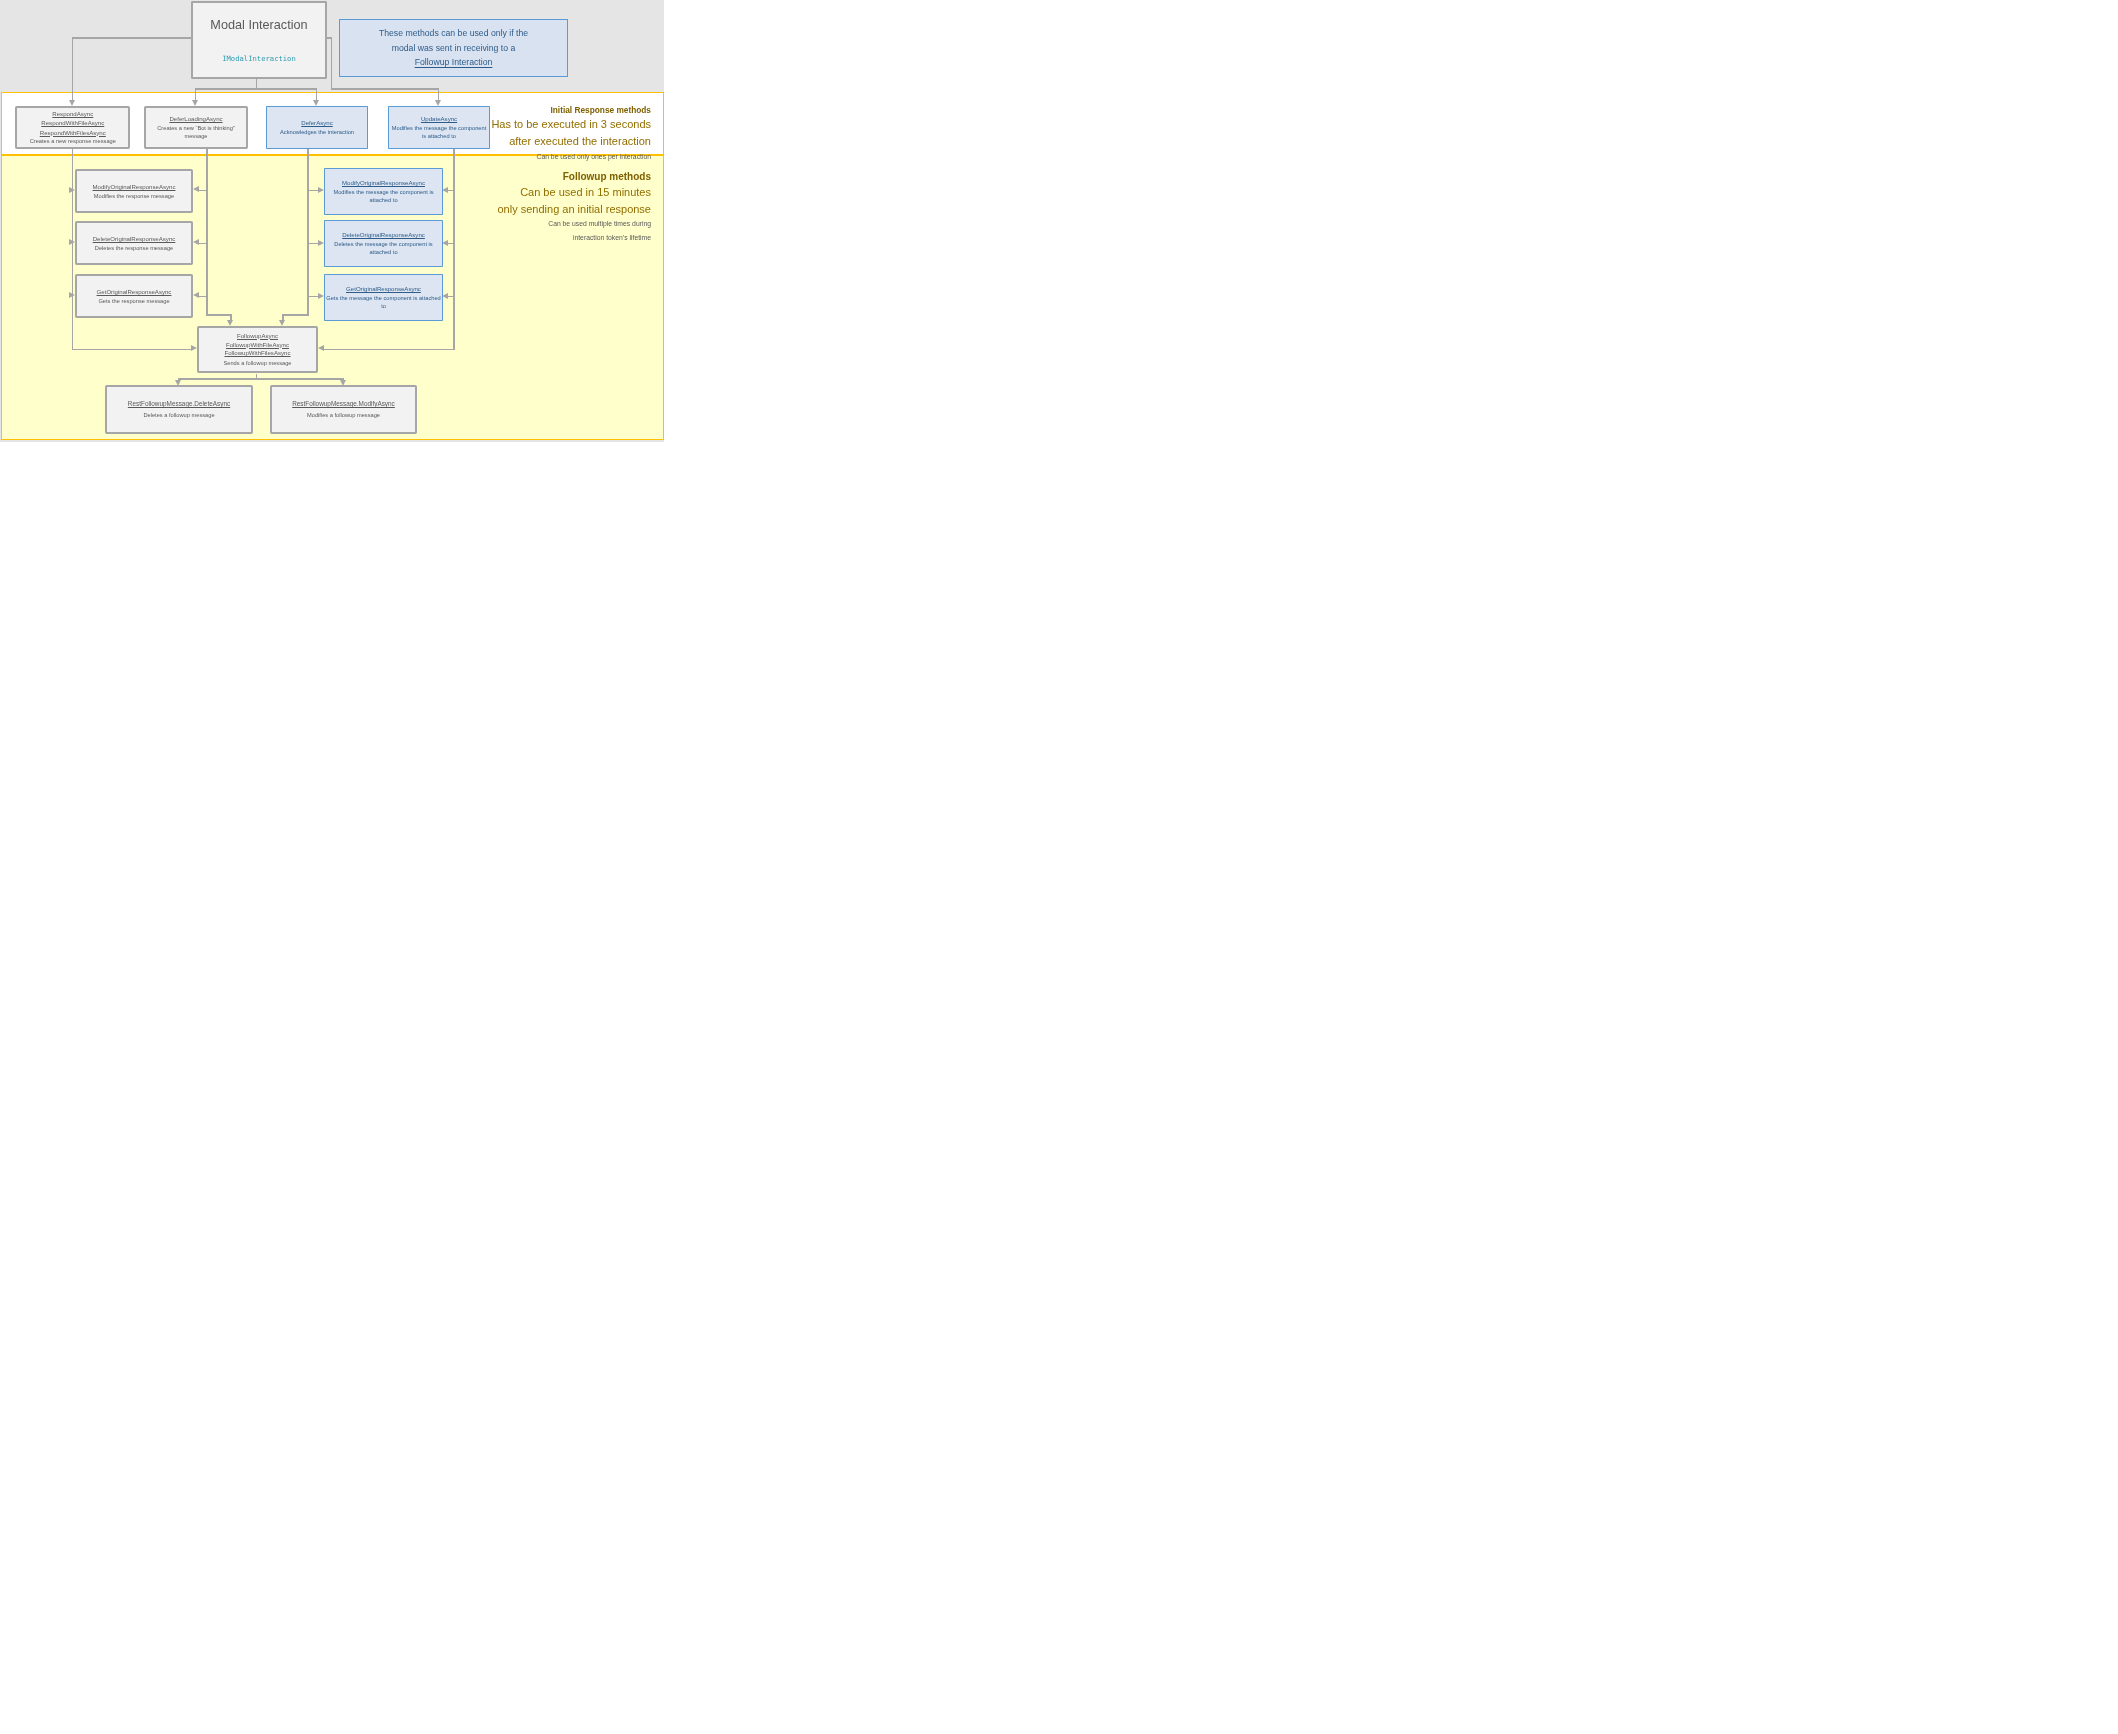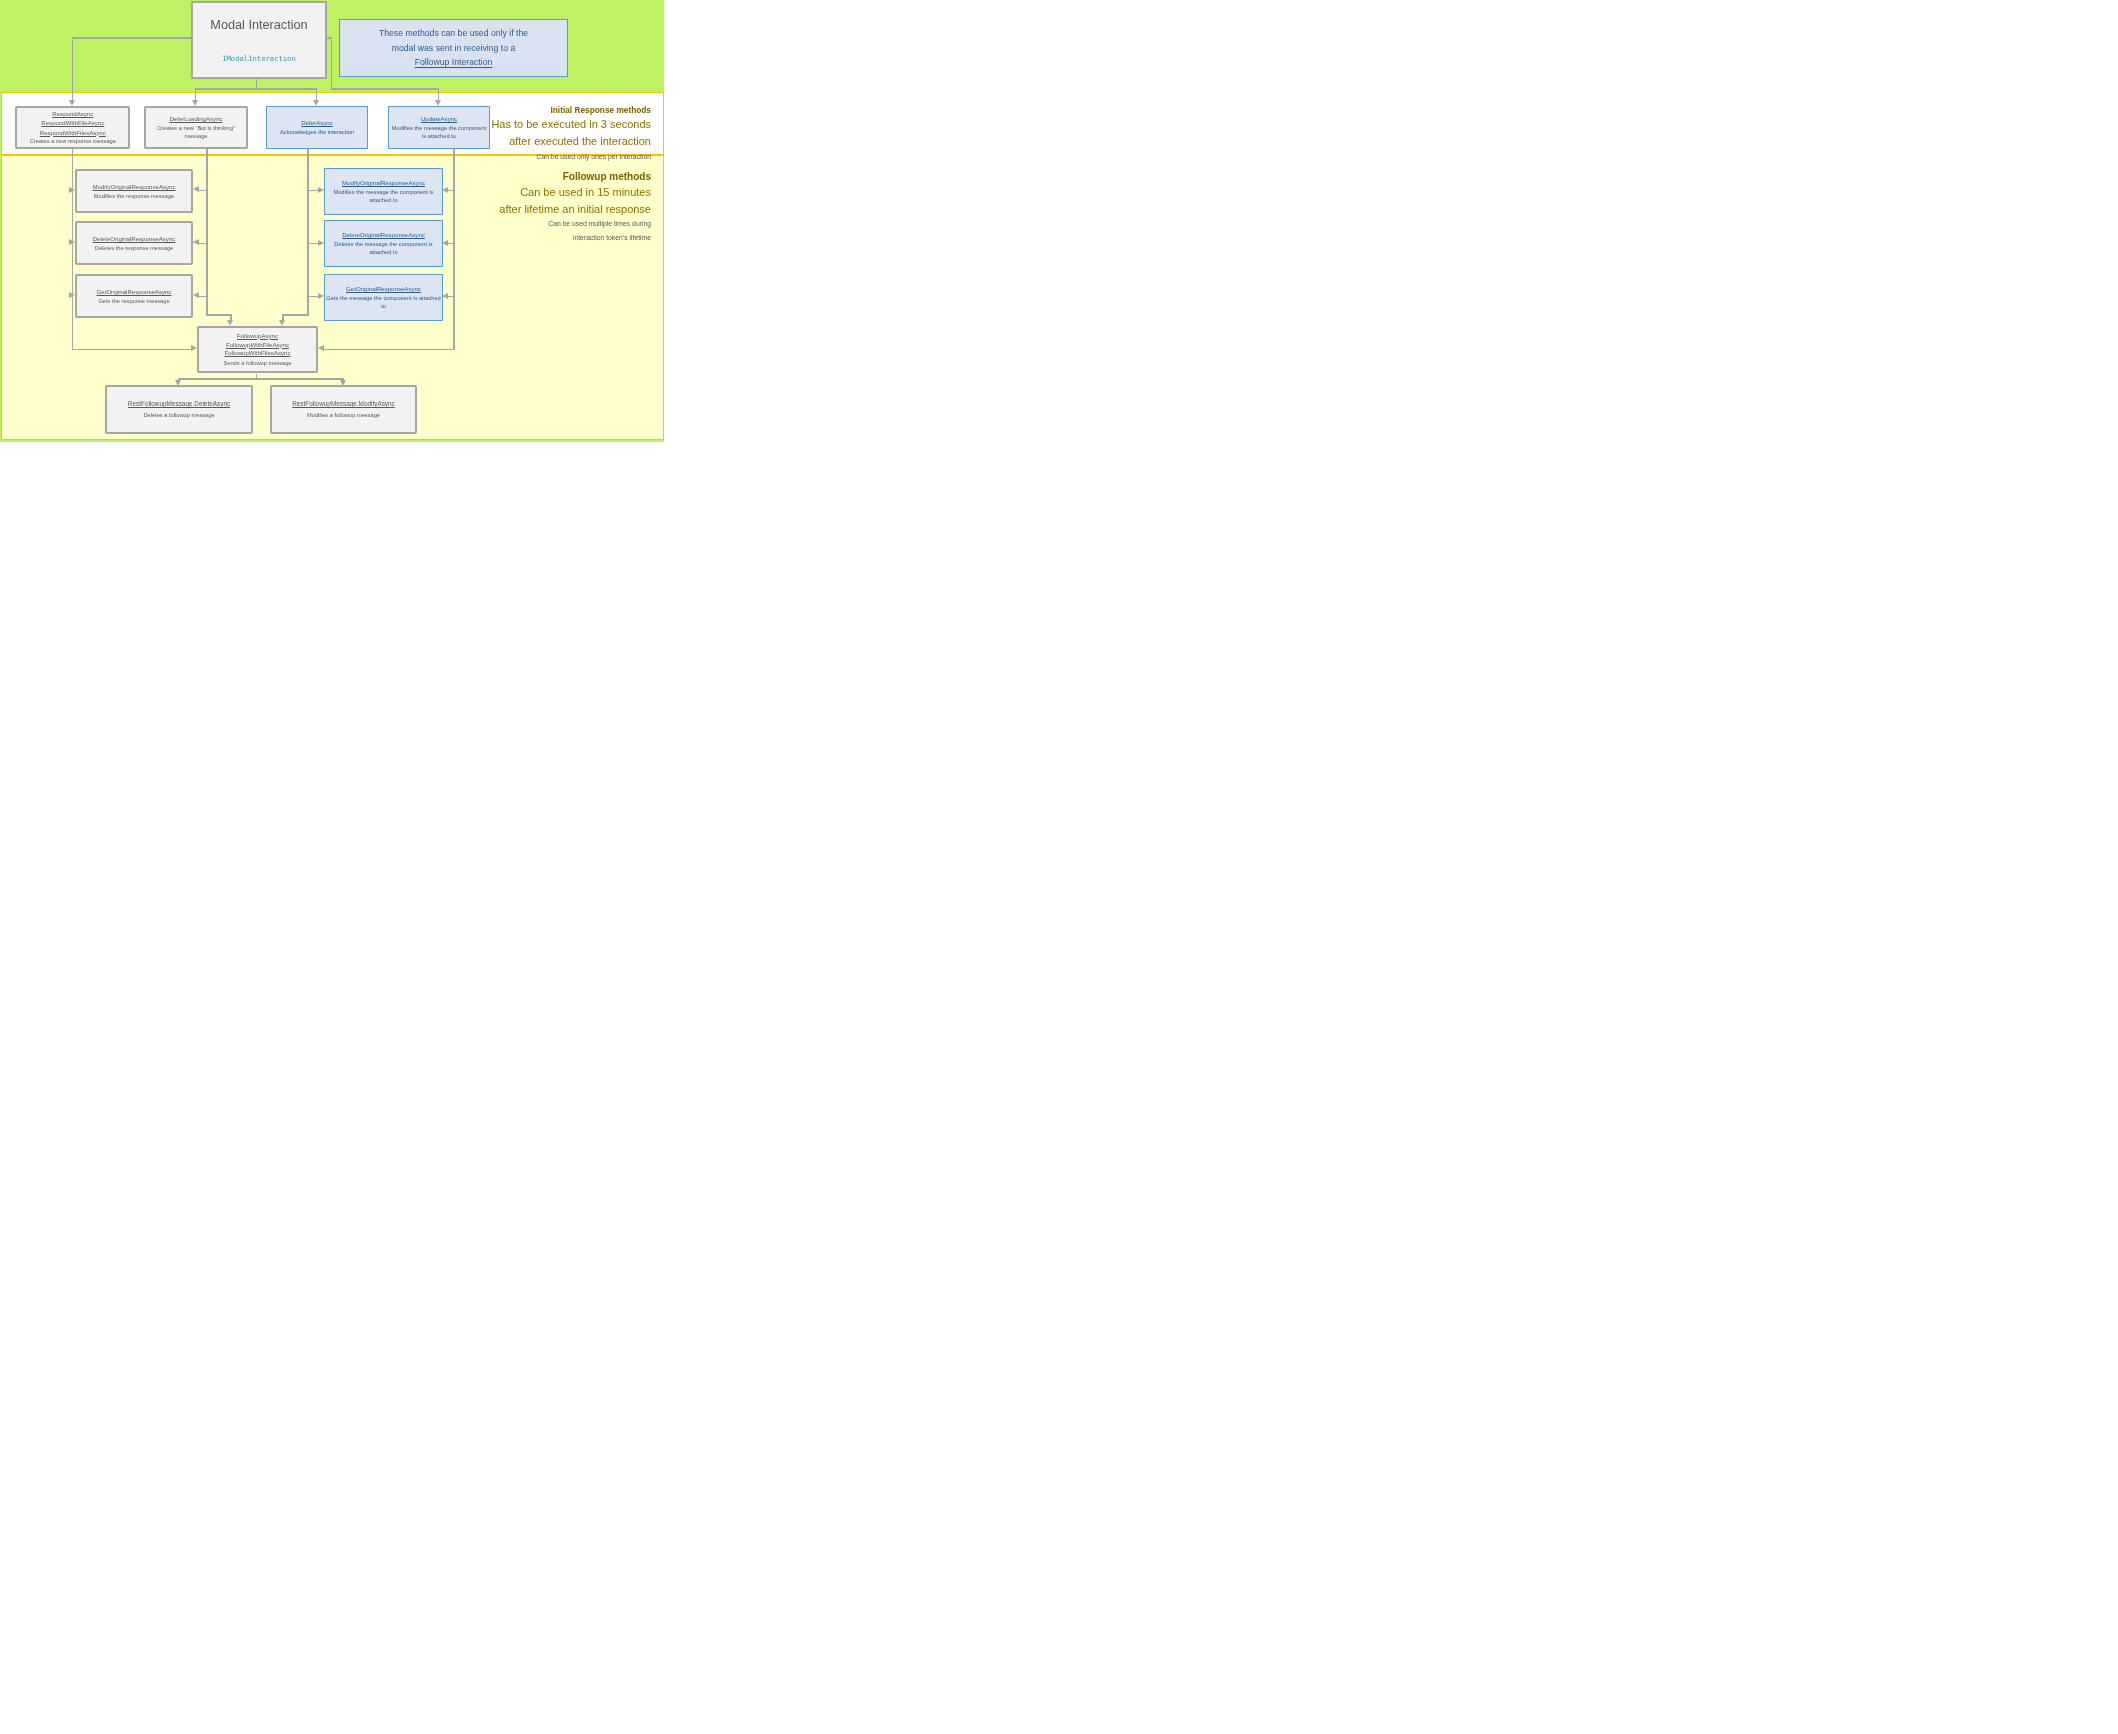--- a/index.html
+++ b/index.html
@@ -1,16 +1,16 @@
 <!DOCTYPE html>
 <html style="font-size:6.8px"><head>
 <meta charset="utf-8">
 <style>
   html,body{margin:0;padding:0;background:#ffffff;}
-  .canvas{position:relative;width:664px;height:442px;background:#bef264;
+  .canvas{position:relative;width:664px;height:442px;background:#e5e5e5;
           font-family:"Liberation Sans",sans-serif;overflow:hidden;}
   .band{position:absolute;box-sizing:border-box;border:1.7px solid #FFC000;z-index:0;}
   .band1{left:0.8px;top:92px;width:663px;height:63px;background:#ffffff;}
   .band2{left:0.8px;top:155px;width:663px;height:285px;background:#FFFFCC;}
 
   .ln{position:absolute;background:#A6A6A6;z-index:1;}
   .ad,.ar,.al{position:absolute;width:0;height:0;z-index:1;}
   .ad{border-left:3.8px solid transparent;border-right:3.8px solid transparent;border-top:6.4px solid #A6A6A6;}
   .ar{border-top:3.8px solid transparent;border-bottom:3.8px solid transparent;border-left:6px solid #A6A6A6;}
   .al{border-top:3.8px solid transparent;border-bottom:3.8px solid transparent;border-right:6px solid #A6A6A6;}
@@ -173,21 +173,21 @@
     <div class="d">Deletes the message the component is attached to</div>
   </div>
   <div class="box blue" style="left:324px;top:274px;width:119px;height:47px;">
     <div class="m">GetOriginalResponseAsync</div>
     <div class="d">Gets  the message the component is attached to</div>
   </div>
 
   <div class="rblock" style="left:465px;top:169px;">
     <div class="rhead" style="font-size:10px;">Followup methods</div>
     <div class="rgold">Can be used in 15 minutes</div>
-    <div class="rgold">after lifetime an initial response</div>
+    <div class="rgold">only sending an initial response</div>
     <div class="rgray mt6">Can be used multiple times during</div>
     <div class="rgray mt8">interaction token’s lifetime</div>
   </div>
 
   <div class="box" style="left:197px;top:326px;width:121px;height:47px;line-height:1.45;">
     <div class="m">FollowupAsync</div>
     <div class="m">FollowupWithFileAsync</div>
     <div class="m">FollowupWithFilesAsync</div>
     <div class="d">Sends a followup message</div>
   </div>

